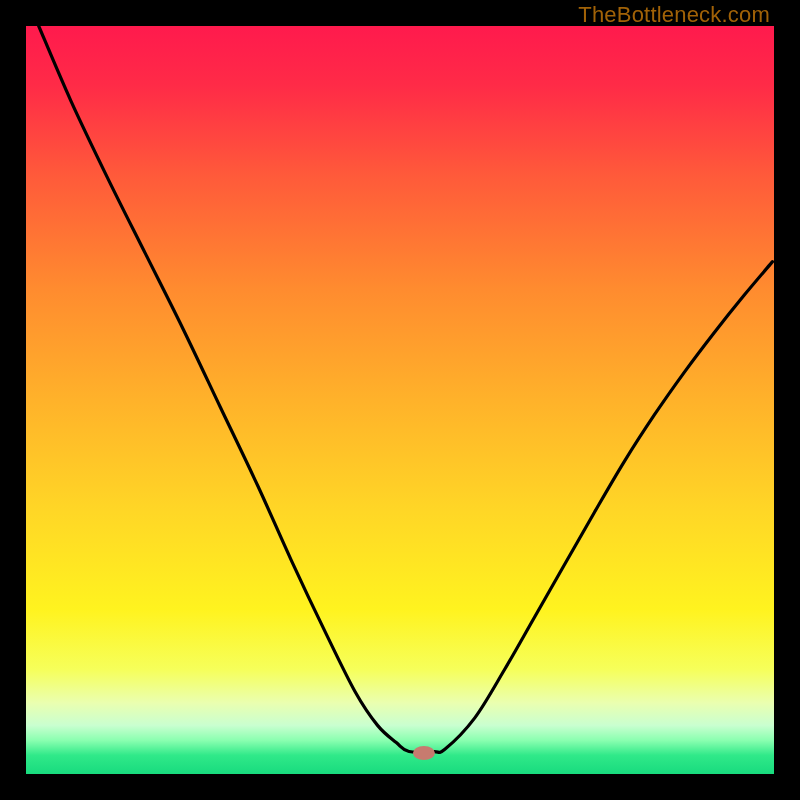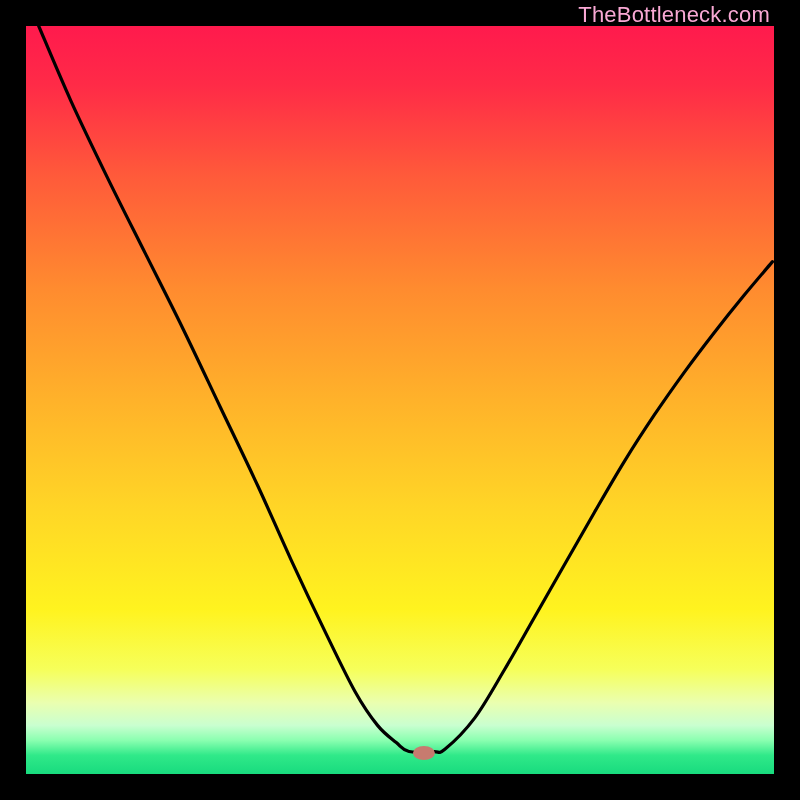--- a/index.html
+++ b/index.html
@@ -23,21 +23,21 @@
     position: absolute;
     left: 0;
     top: 0;
     width: 748px;
     height: 748px;
   }
   .watermark {
     position: absolute;
     top: 2px;
     right: 30px;
-    color: #f9a8d4;
+    color: #a16207;
     font-size: 22px;
     font-weight: 500;
     letter-spacing: 0.2px;
     text-align: right;
   }
 </style>
 </head>
 <body>
 
 <div class="watermark">TheBottleneck.com</div>

